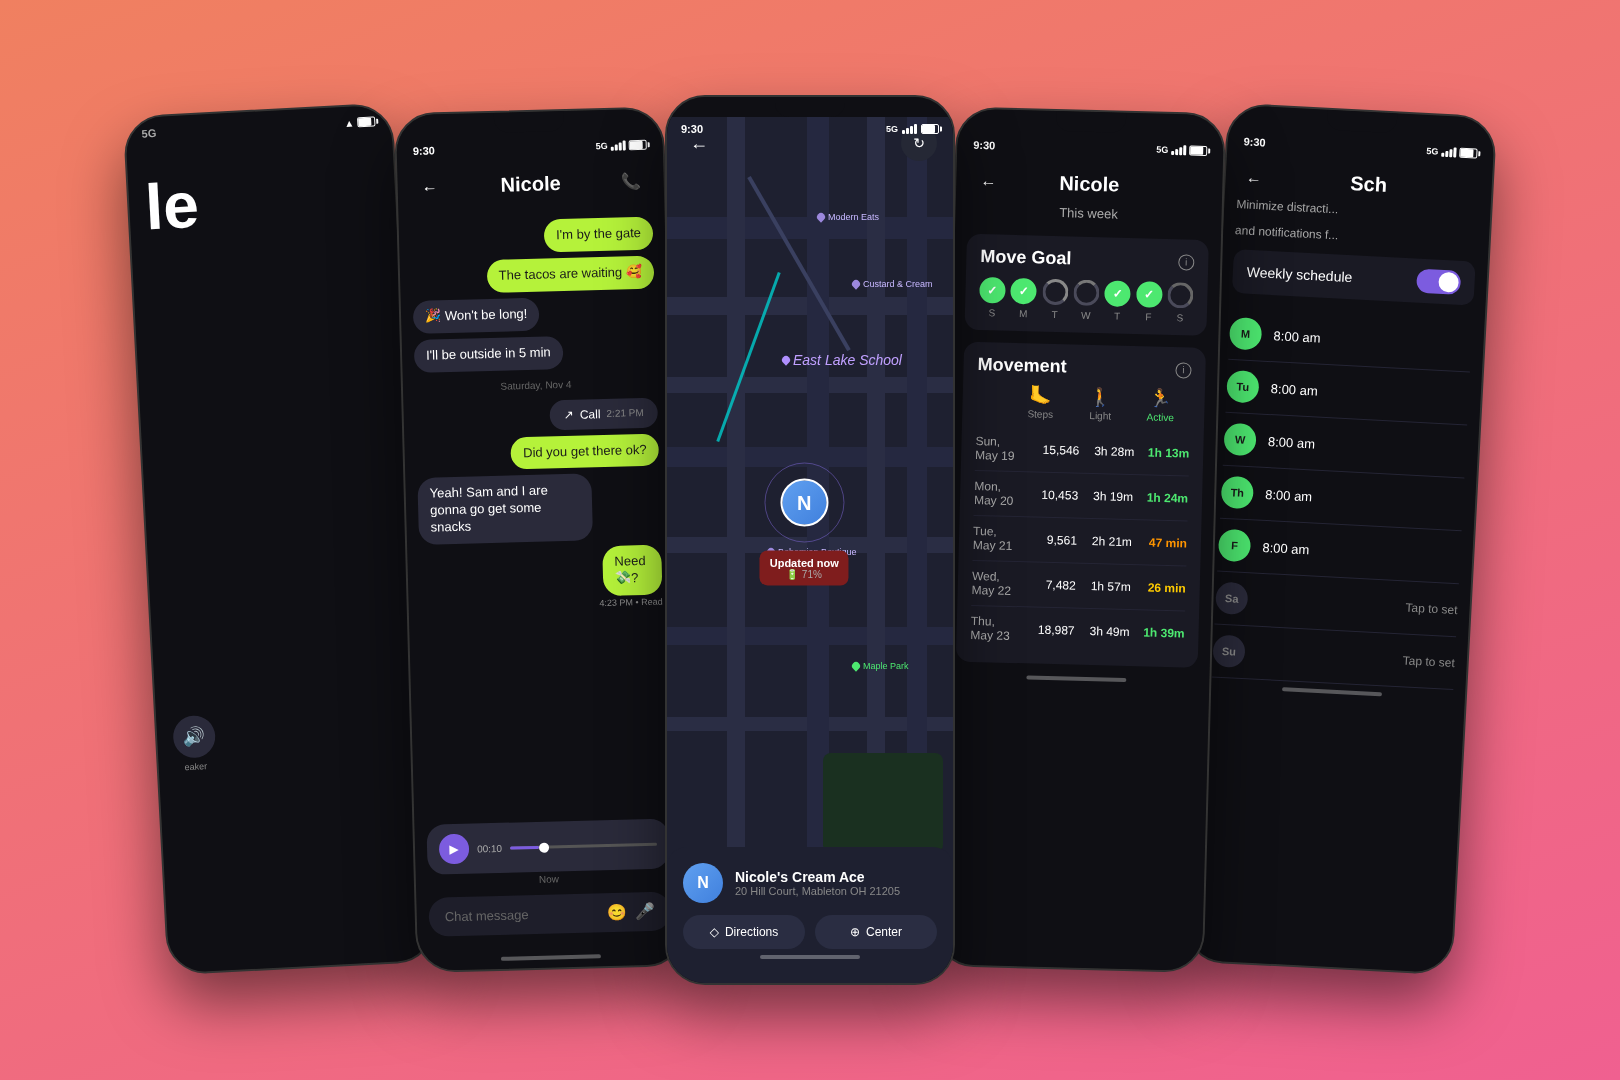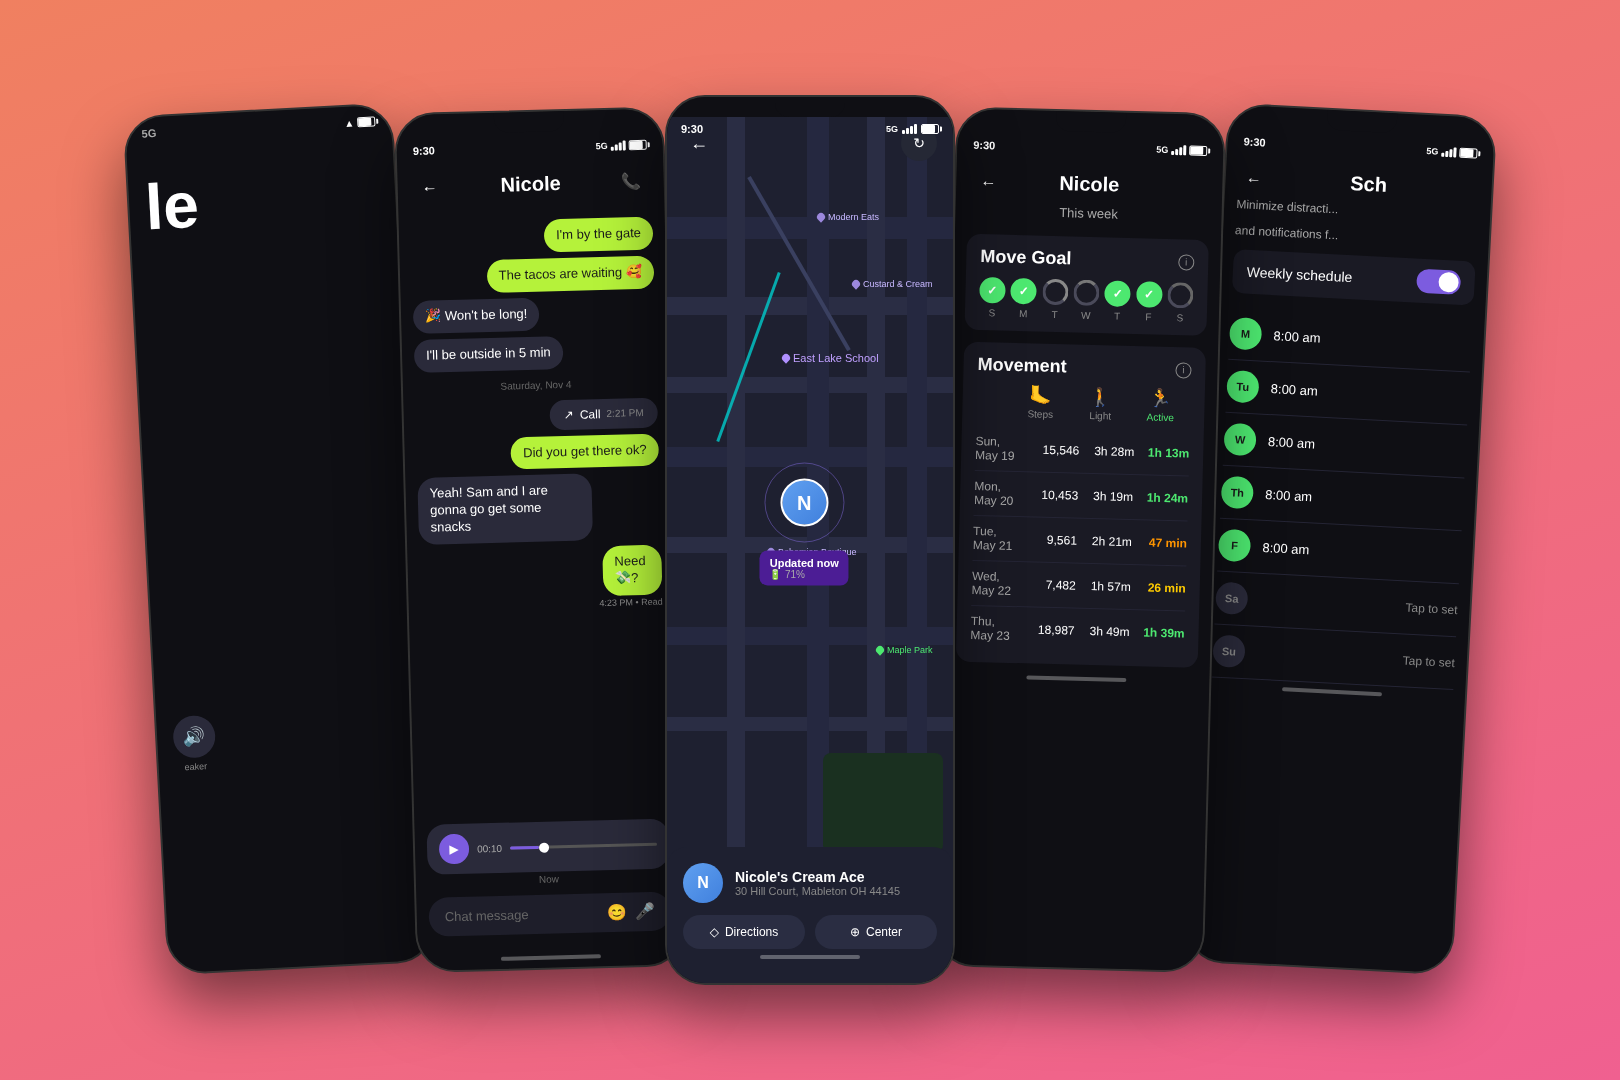--- a/index.html
+++ b/index.html
@@ -293,24 +293,25 @@
       background: linear-gradient(135deg, #60a0f0, #4080dd);
       border: 2px solid white;
       display: flex;
       align-items: center;
       justify-content: center;
       color: white;
       font-weight: 700;
       font-size: 20px;
     }
     .location-popup {
-      background: #4c1d95;
+      background: #7f1d1d;
       border-radius: 8px;
       padding: 6px 10px;
       margin-top: 8px;
+      text-align: center;
       white-space: nowrap;
     }
     .location-popup-title {
       color: white;
       font-size: 11px;
       font-weight: 600;
     }
     .location-popup-battery {
       color: #aaa;
       font-size: 10px;
@@ -797,27 +798,27 @@
         <div class="map-poi" style="top:95px; left:150px;">
           <div class="map-poi-dot"></div>
           <span style="font-size:9px;">Modern Eats</span>
         </div>
         <div class="map-poi" style="top:162px; left:185px;">
           <div class="map-poi-dot"></div>
           <span style="font-size:9px;">Custard &amp; Cream</span>
         </div>
         <div class="map-poi" style="top:235px; left:115px; color:#c0a0ff;">
           <div class="map-poi-dot" style="background:#b090ff;"></div>
-          <span style="font-size:11px; color:#c0a0ff;">East Lake School</span>
+          <span style="font-size:14px; color:#c0a0ff;font-style:italic;">East Lake School</span>
         </div>
         <div class="map-poi" style="top:430px; left:100px;">
           <div class="map-poi-dot"></div>
           <span style="font-size:9px;">Bohemian Boutique</span>
         </div>
-        <div class="map-poi" style="top:528px; left:185px; color:#4de870;margin-left:24px;">
+        <div class="map-poi" style="top:544px; left:185px; color:#4de870;">
           <div class="map-poi-dot" style="background:#4de870;"></div>
           <span style="font-size:9px; color:#4de870;">Maple Park</span>
         </div>
 
         <div class="location-marker" style="left:48%; top:47%;">
           <div class="location-ring">
             <div class="location-avatar">N</div>
           </div>
           <div class="location-popup">
             <div class="location-popup-title">Updated now</div>
@@ -844,21 +845,21 @@
                 <div class="battery-fill"></div>
               </div>
           </div>
         </div>
 
         <div class="map-bottom-card">
           <div class="map-person-row">
             <div class="map-person-avatar">N</div>
             <div>
               <div class="map-person-name">Nicole's Cream Ace</div>
-              <div class="map-person-address">30 Hill Court, Mableton OH 44145</div>
+              <div class="map-person-address">20 Hill Court, Mableton OH 21205</div>
             </div>
           </div>
           <div class="map-buttons">
             <div class="map-btn">
               <span>◇</span>
               <span>Directions</span>
             </div>
             <div class="map-btn">
               <span>⊕</span>
               <span>Center</span>

